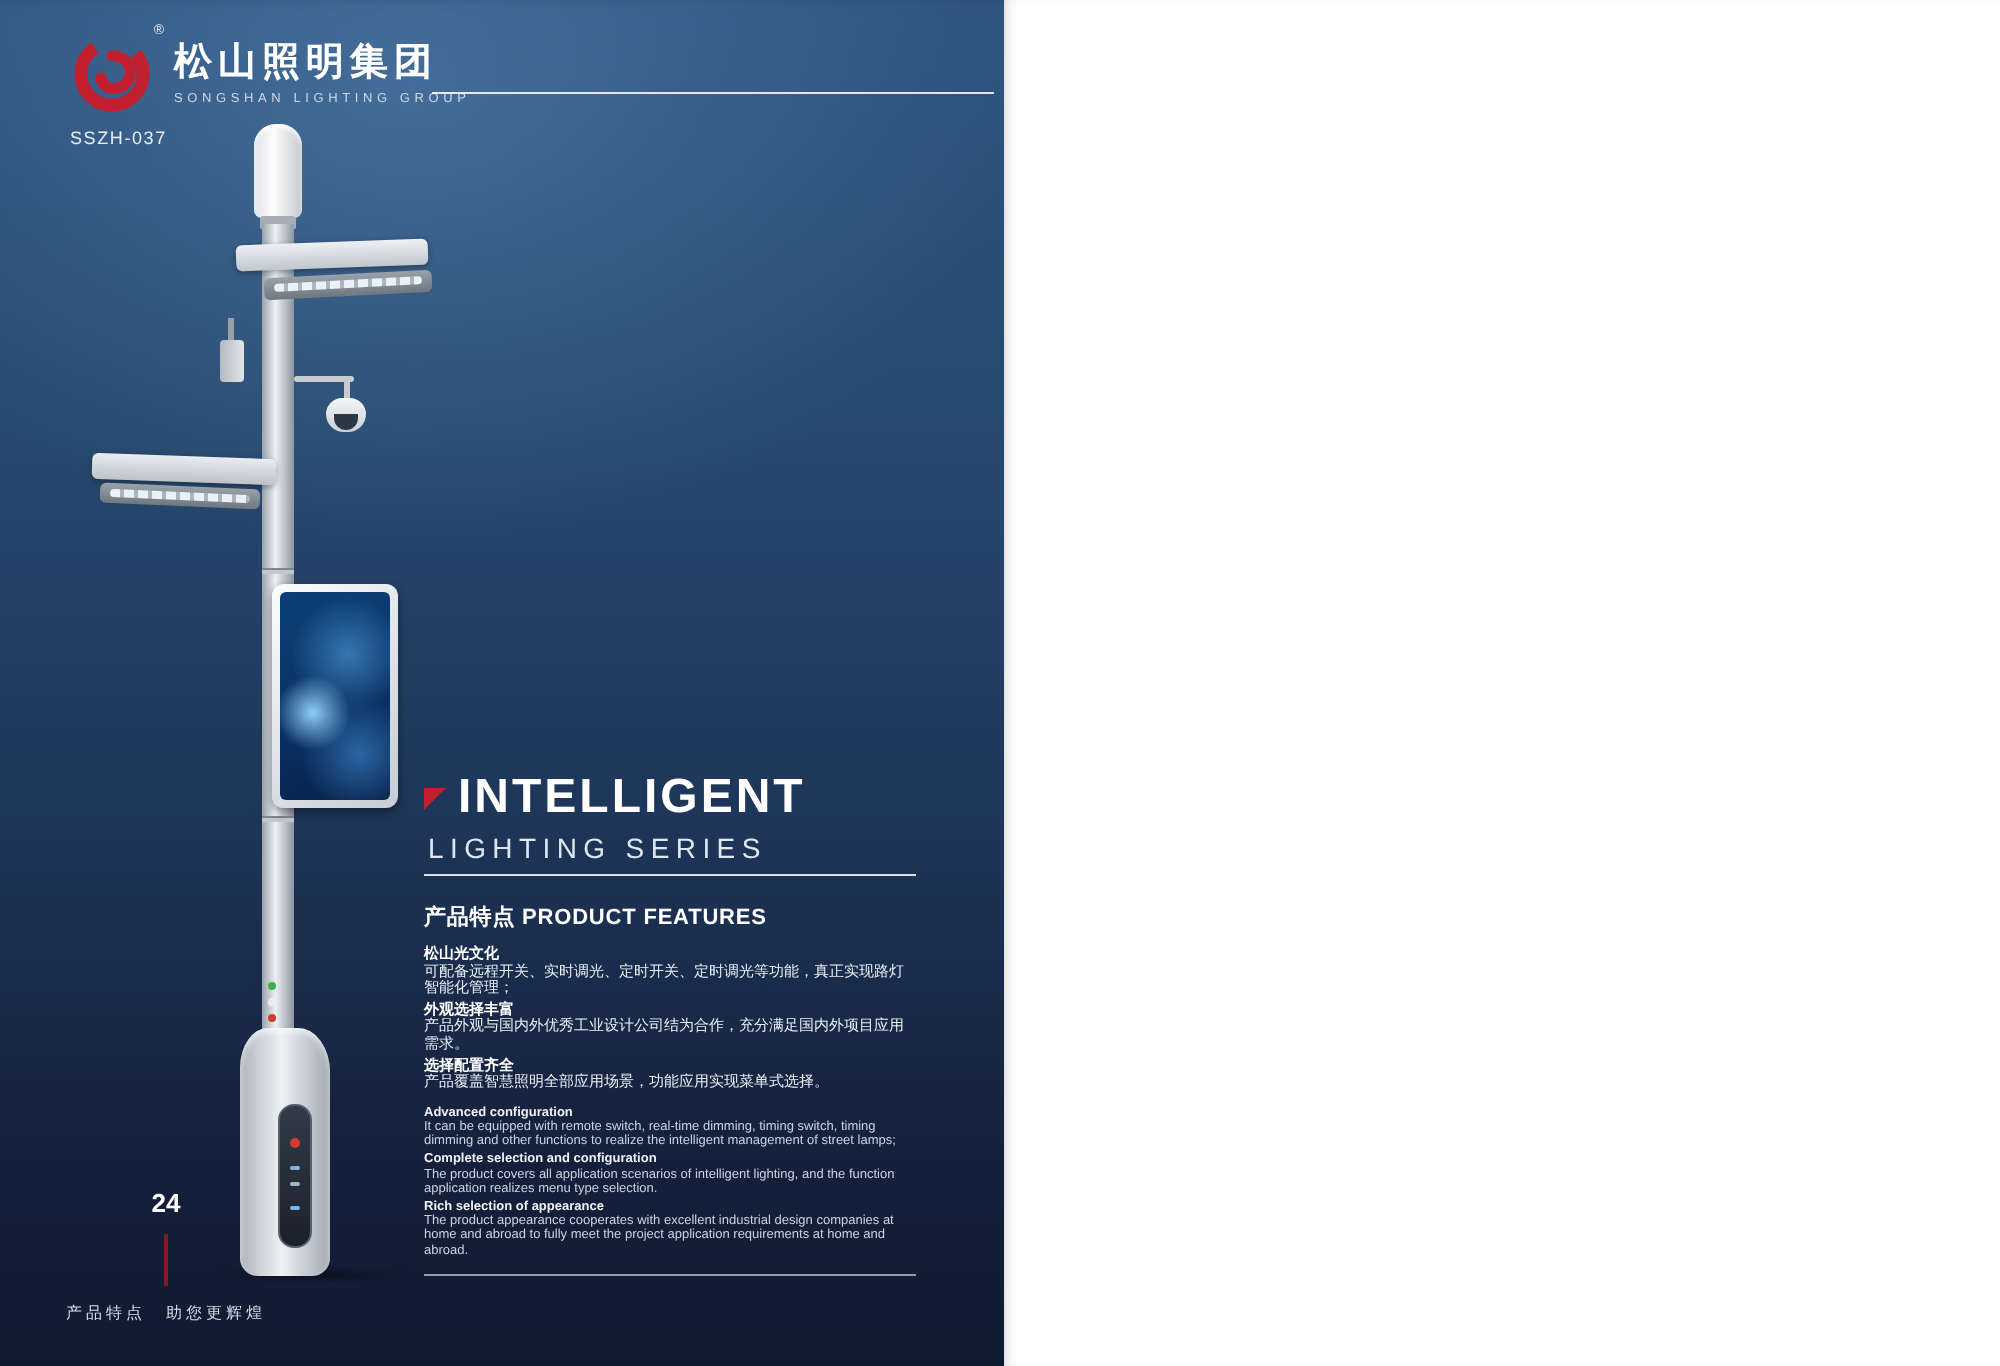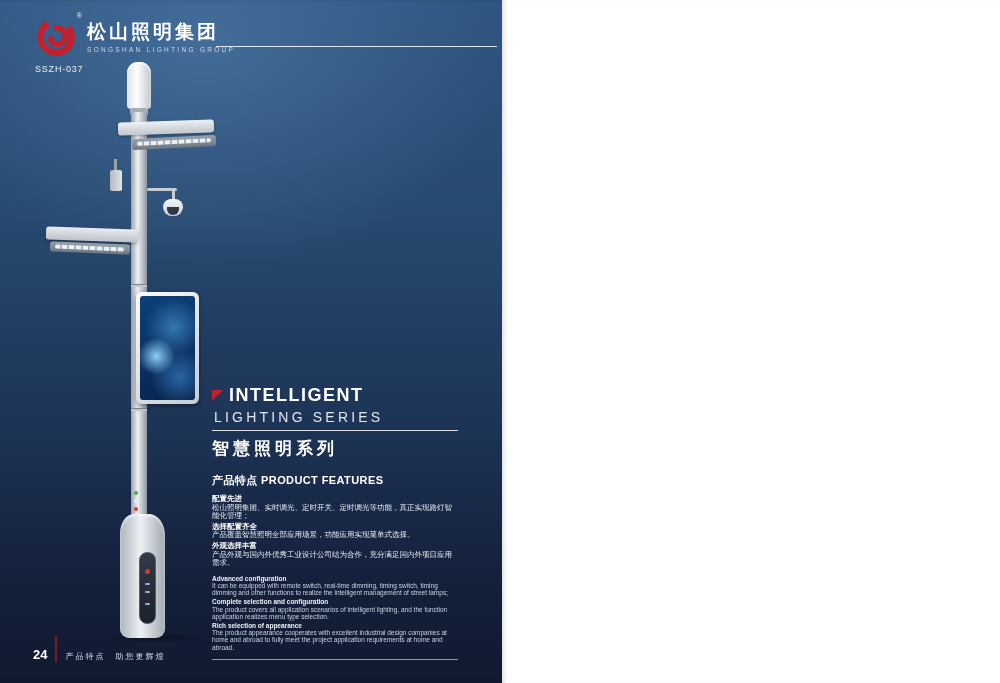--- a/index.html
+++ b/index.html
@@ -73,33 +73,33 @@
   .cab-ln1 { top:30px; height:2px; background:#7fb3e0; }
   .cab-ln2 { top:38px; height:2px; background:#9fb6c8; }
   .cab-ln3 { top:50px; height:2px; background:#7fb3e0; }
   .ground-shadow { left:98px; top:633px; width:116px; height:9px; border-radius:50%;
     background:radial-gradient(closest-side, rgba(0,0,0,.4), rgba(0,0,0,0)); }
 
   
   .series { position:absolute; left:212px; top:385px; width:246px; color:#fff; }
   .series-title-row { display:flex; align-items:center; gap:6px; }
   .red-tri { width:0; height:0; border-top:11px solid #c2202e; border-right:11px solid transparent; }
-  .series-title { font-size:18px; font-weight:bold; letter-spacing:1.5px; }
+  .series-title { font-size:24px; font-weight:bold; letter-spacing:1.5px; }
   .series-sub { font-size:14px; letter-spacing:3.2px; color:#dfe7f0; margin:3px 0 5px 2px; }
   .series-rule { height:1px; background:rgba(255,255,255,.85); margin-bottom:6px; }
   .series-cn { font-size:17px; font-weight:bold; letter-spacing:4px; }
   .features-heading { margin-top:13px; font-size:11px; font-weight:bold; letter-spacing:.4px; }
   .feat-cn { margin-top:7px; font-size:7.5px; line-height:8.6px; color:#e9eef5; }
   .feat-cn .ft { font-weight:bold; color:#fff; }
   .feat-en { margin-top:7px; font-size:6.5px; line-height:7.2px; color:#c9d4e2; }
   .feat-en .ft { font-weight:bold; color:#eef2f7; }
   .feat-item { margin-bottom:2px; }
   .series-bottom-rule { height:1px; background:rgba(255,255,255,.55); margin-top:8px; }
 
-  .page-footer-left { position:absolute; left:33px; bottom:21px; display:flex; align-items:flex-end; gap:8px; }
+  .page-footer-left { position:absolute; left:33px; bottom:21px; display:flex; align-items:center; gap:8px;flex-direction:column; }
   .pfl-num { font-size:13px; font-weight:bold; color:#fff; }
   .pfl-bar { width:2px; height:26px; background:#7f1d23; }
   .pfl-slogan { font-size:8px; letter-spacing:2px; color:#d5dde8; }
 
   
   .page-right { position:absolute; left:502px; top:0; width:498px; height:683px; background:#fff;
     box-shadow: inset 5px 0 7px -5px rgba(0,0,0,.22); }
 </style>
 </head>
 <body>
@@ -160,35 +160,34 @@
       </div>
     </div>
 
     <div class="series">
       <div class="series-title-row">
         <span class="red-tri"></span>
         <span class="series-title">INTELLIGENT</span>
       </div>
       <div class="series-sub">LIGHTING SERIES</div>
       <div class="series-rule"></div>
-      <div class="series-cn">智慧照明系列</div>
       <div class="features-heading">产品特点 PRODUCT FEATURES</div>
 
       <div class="feat-cn">
         <div class="feat-item">
-          <div class="ft">配置先进</div>
-          <div>松山照明集团、实时调光、定时开关、定时调光等功能，真正实现路灯智能化管理；</div>
+          <div class="ft">松山光文化</div>
+          <div>可配备远程开关、实时调光、定时开关、定时调光等功能，真正实现路灯智能化管理；</div>
+        </div>
+        <div class="feat-item">
+          <div class="ft">外观选择丰富</div>
+          <div>产品外观与国内外优秀工业设计公司结为合作，充分满足国内外项目应用需求。</div>
         </div>
         <div class="feat-item">
           <div class="ft">选择配置齐全</div>
           <div>产品覆盖智慧照明全部应用场景，功能应用实现菜单式选择。</div>
-        </div>
-        <div class="feat-item">
-          <div class="ft">外观选择丰富</div>
-          <div>产品外观与国内外优秀工业设计公司结为合作，充分满足国内外项目应用需求。</div>
         </div>
       </div>
 
       <div class="feat-en">
         <div class="feat-item">
           <div class="ft">Advanced configuration</div>
           <div>It can be equipped with remote switch, real-time dimming, timing switch, timing dimming and other functions to realize the intelligent management of street lamps;</div>
         </div>
         <div class="feat-item">
           <div class="ft">Complete selection and configuration</div>

